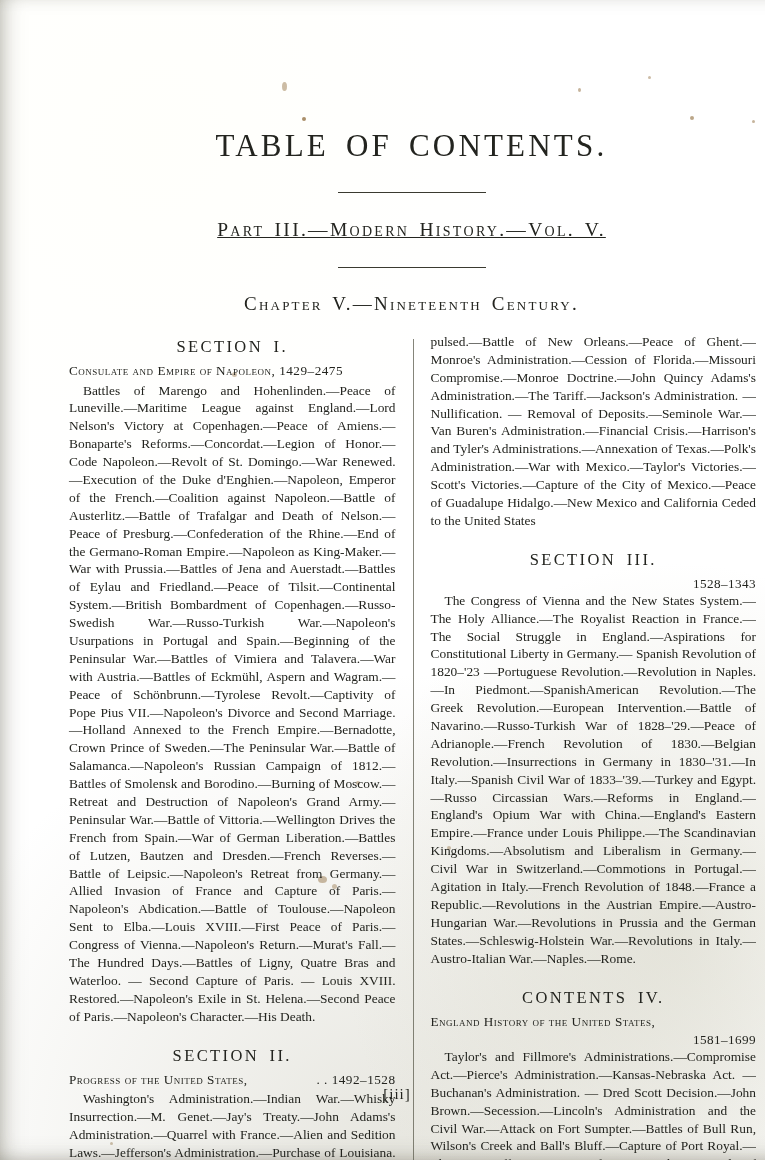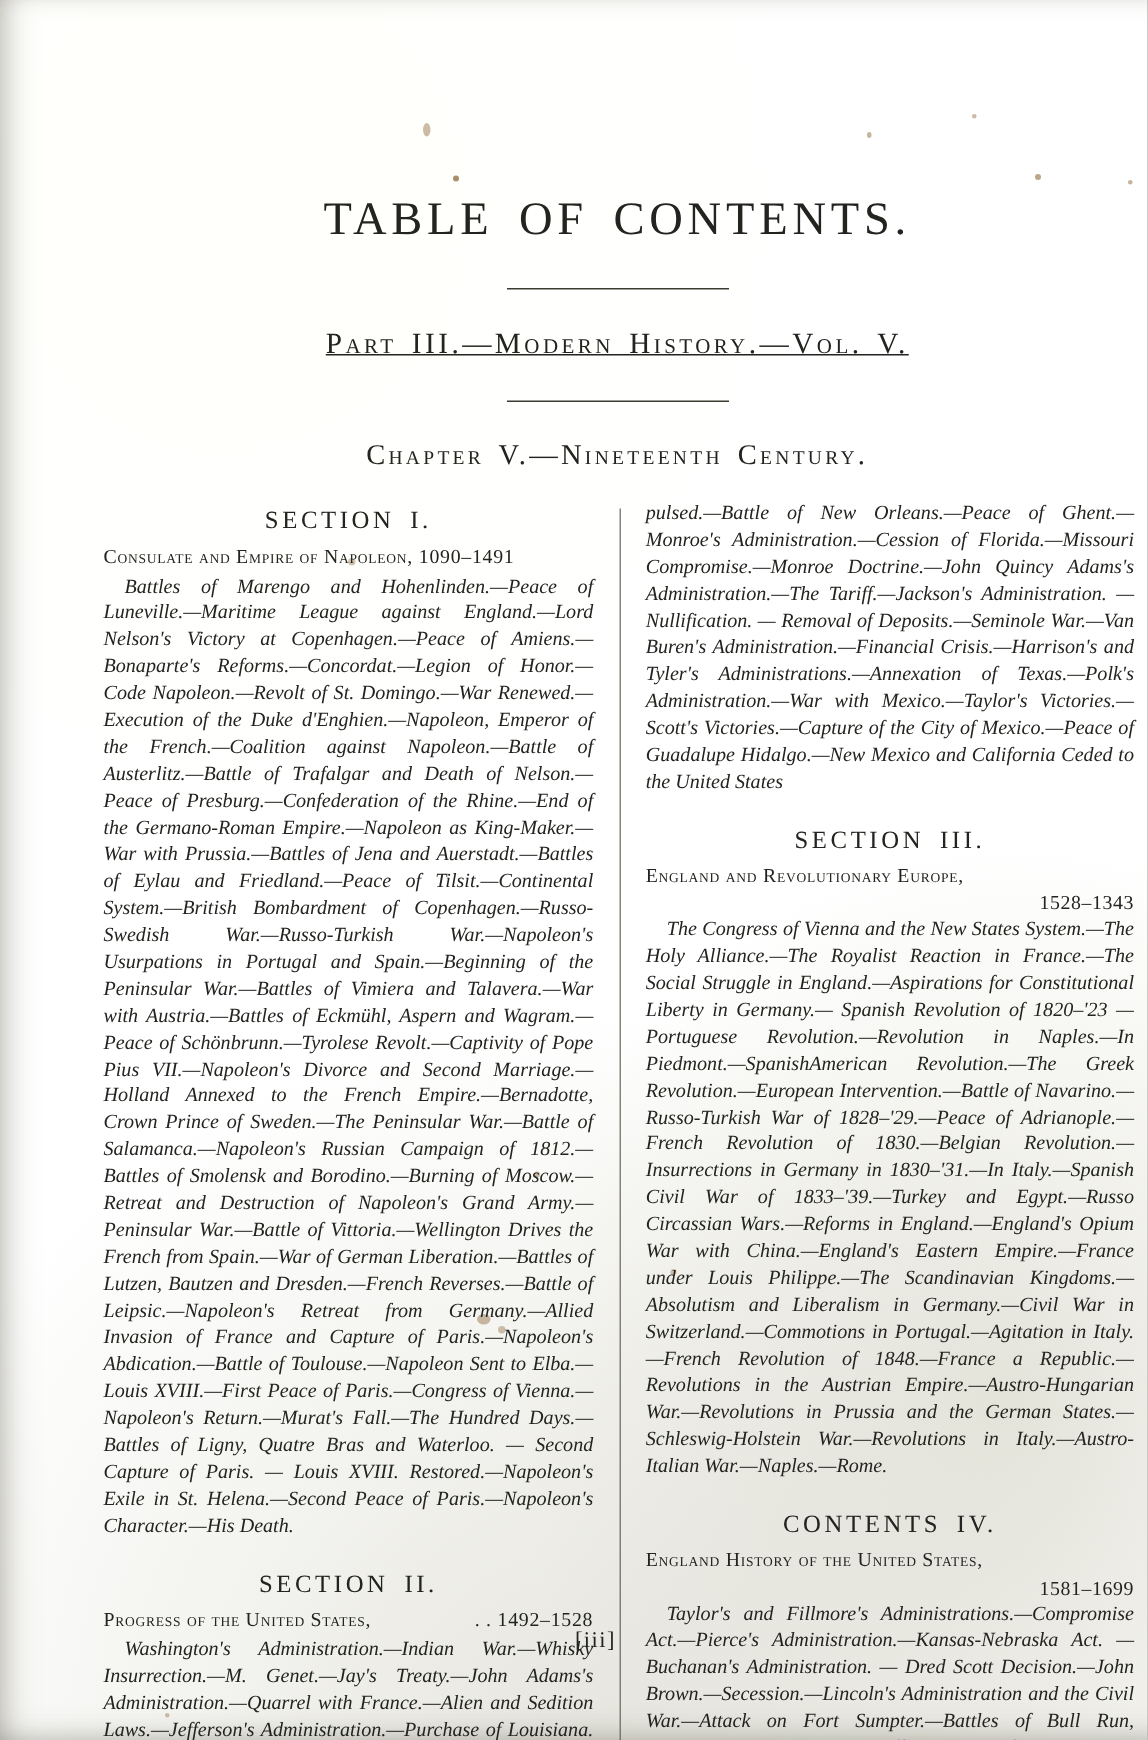--- a/index.html
+++ b/index.html
@@ -137,21 +137,20 @@
     float: right;
   }
 
   .body-text {
     font-size: 13.4px;
     line-height: 1.335;
     text-align: justify;
     text-justify: inter-word;
     margin: 0 0 2px 0;
     hyphens: manual;
-    font-style: italic;
   }
   .body-text.indent { text-indent: 14px; }
   .body-text.noindent { text-indent: 0; }
 
   .folio {
     position: absolute;
     left: 0;
     right: 0;
     top: 1086px;
     text-align: center;
@@ -190,41 +189,40 @@
 
     <h3 class="chapter-line smallcaps-line">Chapter V.—Nineteenth Century.</h3>
 
     <div class="columns">
       <div class="col-divider"></div>
 
       <div class="col left">
 
         <div class="section-head tight">SECTION I.</div>
 
-        <div class="section-subhead">Consulate and Empire of Napoleon, 1090–1491</div>
+        <div class="section-subhead">Consulate and Empire of Napoleon, 1429–2475</div>
 
         <p class="body-text indent">Battles of Marengo and Hohenlinden.—Peace of Luneville.—Maritime League against England.—Lord Nelson's Victory at Copenhagen.—Peace of Amiens.—Bonaparte's Reforms.—Concordat.—Legion of Honor.—Code Napoleon.—Revolt of St. Domingo.—War Renewed.—Execution of the Duke d'Enghien.—Napoleon, Emperor of the French.—Coalition against Napoleon.—Battle of Austerlitz.—Battle of Trafalgar and Death of Nelson.—Peace of Presburg.—Confederation of the Rhine.—End of the Germano-Roman Empire.—Napoleon as King-Maker.—War with Prussia.—Battles of Jena and Auerstadt.—Battles of Eylau and Friedland.—Peace of Tilsit.—Continental System.—British Bombardment of Copenhagen.—Russo-Swedish War.—Russo-Turkish War.—Napoleon's Usurpations in Portugal and Spain.—Beginning of the Peninsular War.—Battles of Vimiera and Talavera.—War with Austria.—Battles of Eckmühl, Aspern and Wagram.—Peace of Schönbrunn.—Tyrolese Revolt.—Captivity of Pope Pius VII.—Napoleon's Divorce and Second Marriage.—Holland Annexed to the French Empire.—Bernadotte, Crown Prince of Sweden.—The Peninsular War.—Battle of Salamanca.—Napoleon's Russian Campaign of 1812.—Battles of Smolensk and Borodino.—Burning of Moscow.—Retreat and Destruction of Napoleon's Grand Army.—Peninsular War.—Battle of Vittoria.—Wellington Drives the French from Spain.—War of German Liberation.—Battles of Lutzen, Bautzen and Dresden.—French Reverses.—Battle of Leipsic.—Napoleon's Retreat from Germany.—Allied Invasion of France and Capture of Paris.—Napoleon's Abdication.—Battle of Toulouse.—Napoleon Sent to Elba.—Louis XVIII.—First Peace of Paris.—Congress of Vienna.—Napoleon's Return.—Murat's Fall.—The Hundred Days.—Battles of Ligny, Quatre Bras and Waterloo. — Second Capture of Paris. — Louis XVIII. Restored.—Napoleon's Exile in St. Helena.—Second Peace of Paris.—Napoleon's Character.—His Death.</p>
 
         <div class="section-head spaced">SECTION II.</div>
 
         <div class="section-subhead">
           <span class="pages-inline">. . 1492–1528</span>
           <span>Progress of the United States,</span>
         </div>
 
         <p class="body-text indent">Washington's Administration.—Indian War.—Whisky Insurrection.—M. Genet.—Jay's Treaty.—John Adams's Administration.—Quarrel with France.—Alien and Sedition Laws.—Jefferson's Administration.—Purchase of Louisiana.—Troubles with England.—Madison's Administration.—War with England.—Unsuccessful Invasion of Canada.—Naval Victories.—Second Invasion of Canada.—Perry's Victory on Lake Erie.—Battle of the Thames.—Battles of Chippewa and Lundy's Lane.—Battles of Plattsburg and Lake Champlain.—Capture of Washington.—Attack on Baltimore Re-</p>
       </div>
 
       <div class="col right">
 
         <p class="body-text noindent">pulsed.—Battle of New Orleans.—Peace of Ghent.—Monroe's Administration.—Cession of Florida.—Missouri Compromise.—Monroe Doctrine.—John Quincy Adams's Administration.—The Tariff.—Jackson's Administration. — Nullification. — Removal of Deposits.—Seminole War.—Van Buren's Administration.—Financial Crisis.—Harrison's and Tyler's Administrations.—Annexation of Texas.—Polk's Administration.—War with Mexico.—Taylor's Victories.—Scott's Victories.—Capture of the City of Mexico.—Peace of Guadalupe Hidalgo.—New Mexico and California Ceded to the United States</p>
 
         <div class="section-head spaced">SECTION III.</div>
 
-        <div class="section-subhead">England and Revolutionary Europe,</div>
         <div class="pages-right">1528–1343</div>
 
         <p class="body-text indent">The Congress of Vienna and the New States System.—The Holy Alliance.—The Royalist Reaction in France.—The Social Struggle in England.—Aspirations for Constitutional Liberty in Germany.— Spanish Revolution of 1820–'23 —Portuguese Revolution.—Revolution in Naples.—In Piedmont.—SpanishAmerican Revolution.—The Greek Revolution.—European Intervention.—Battle of Navarino.—Russo-Turkish War of 1828–'29.—Peace of Adrianople.—French Revolution of 1830.—Belgian Revolution.—Insurrections in Germany in 1830–'31.—In Italy.—Spanish Civil War of 1833–'39.—Turkey and Egypt.—Russo Circassian Wars.—Reforms in England.—England's Opium War with China.—England's Eastern Empire.—France under Louis Philippe.—The Scandinavian Kingdoms.—Absolutism and Liberalism in Germany.—Civil War in Switzerland.—Commotions in Portugal.—Agitation in Italy.—French Revolution of 1848.—France a Republic.—Revolutions in the Austrian Empire.—Austro-Hungarian War.—Revolutions in Prussia and the German States.—Schleswig-Holstein War.—Revolutions in Italy.—Austro-Italian War.—Naples.—Rome.</p>
 
         <div class="section-head spaced">CONTENTS IV.</div>
 
         <div class="section-subhead">England History of the United States,</div>
         <div class="pages-right">1581–1699</div>
 
         <p class="body-text indent">Taylor's and Fillmore's Administrations.—Compromise Act.—Pierce's Administration.—Kansas-Nebraska Act. — Buchanan's Administration. — Dred Scott Decision.—John Brown.—Secession.—Lincoln's Administration and the Civil War.—Attack on Fort Sumpter.—Battles of Bull Run, Wilson's Creek and Ball's Bluff.—Capture of Port Royal.—The Trent Affair.—Capture of Fort Donelson.—Battle of Shiloh.—Capture of New Orleans.—Seven Days' Battles.—Second Battle of Bull Run.—Battles of Antietam and Fredericksburg.—Emancipation Proclamation.—Battles of Murfreesbor-</p>

